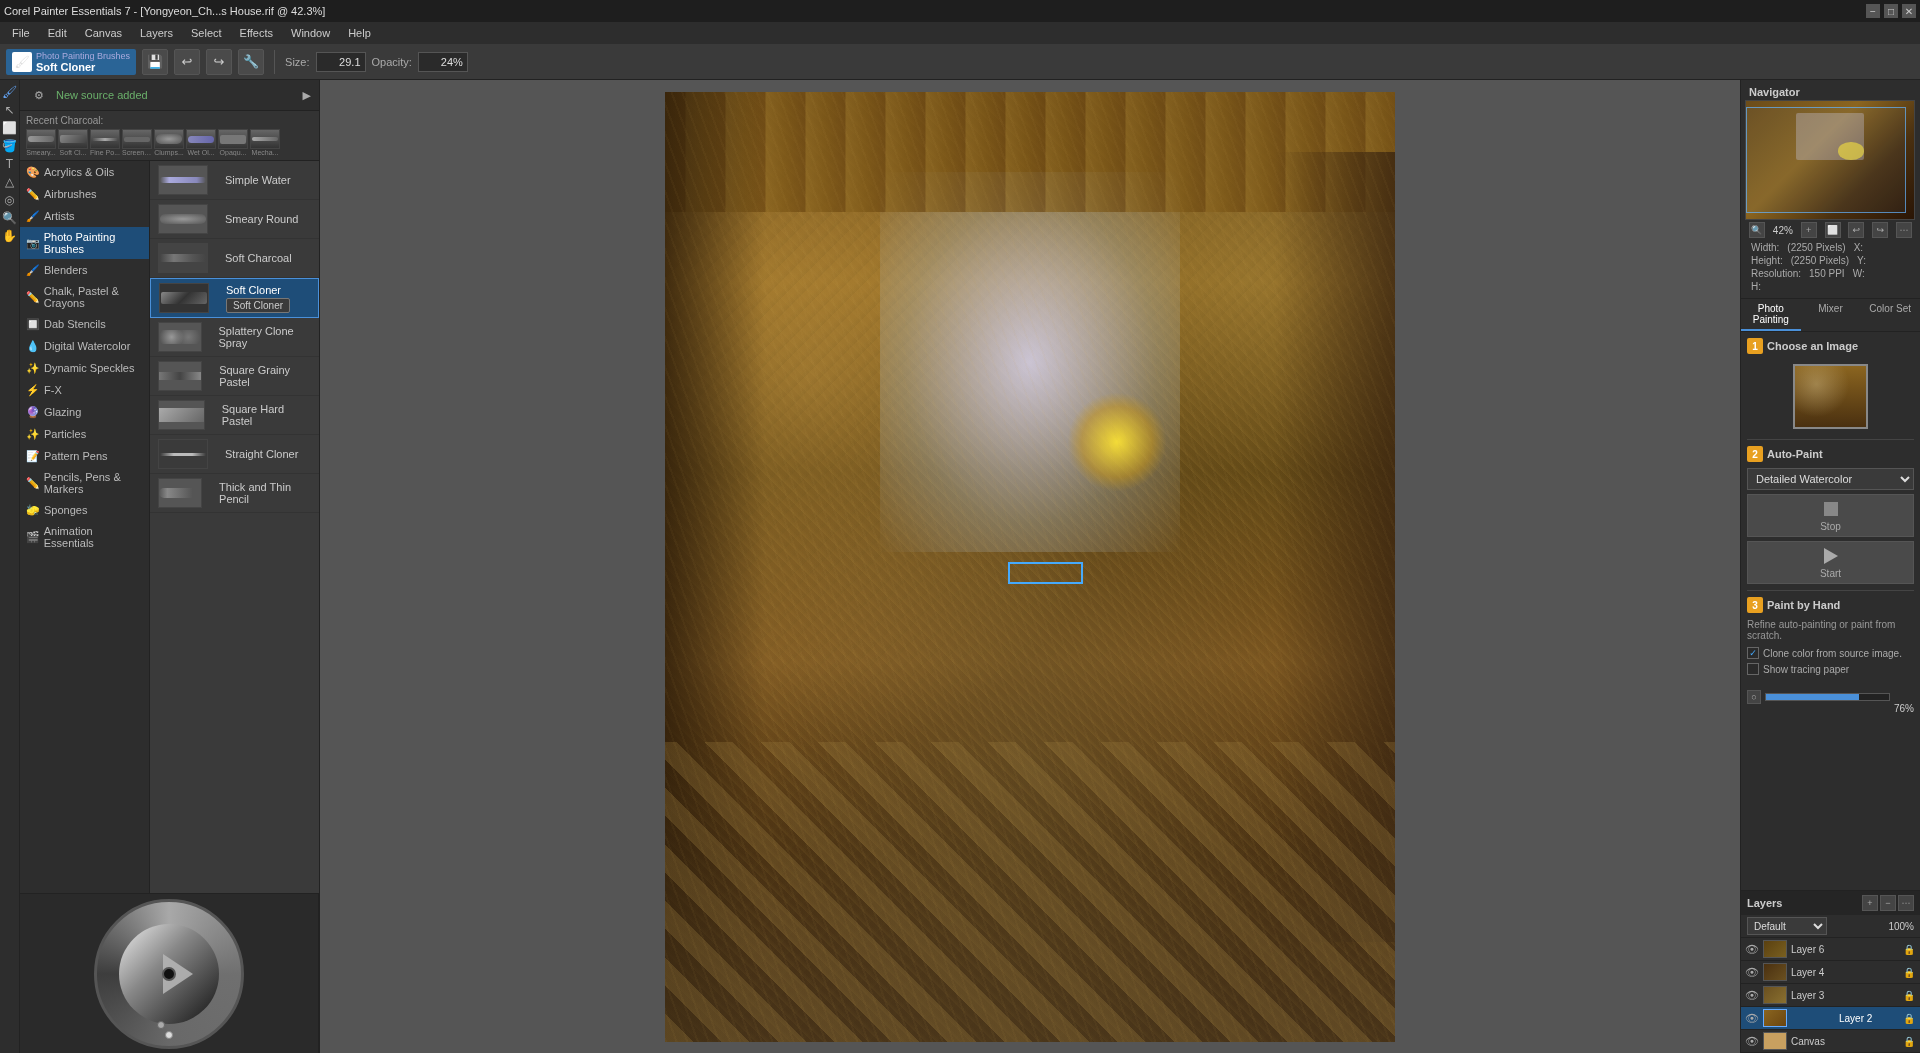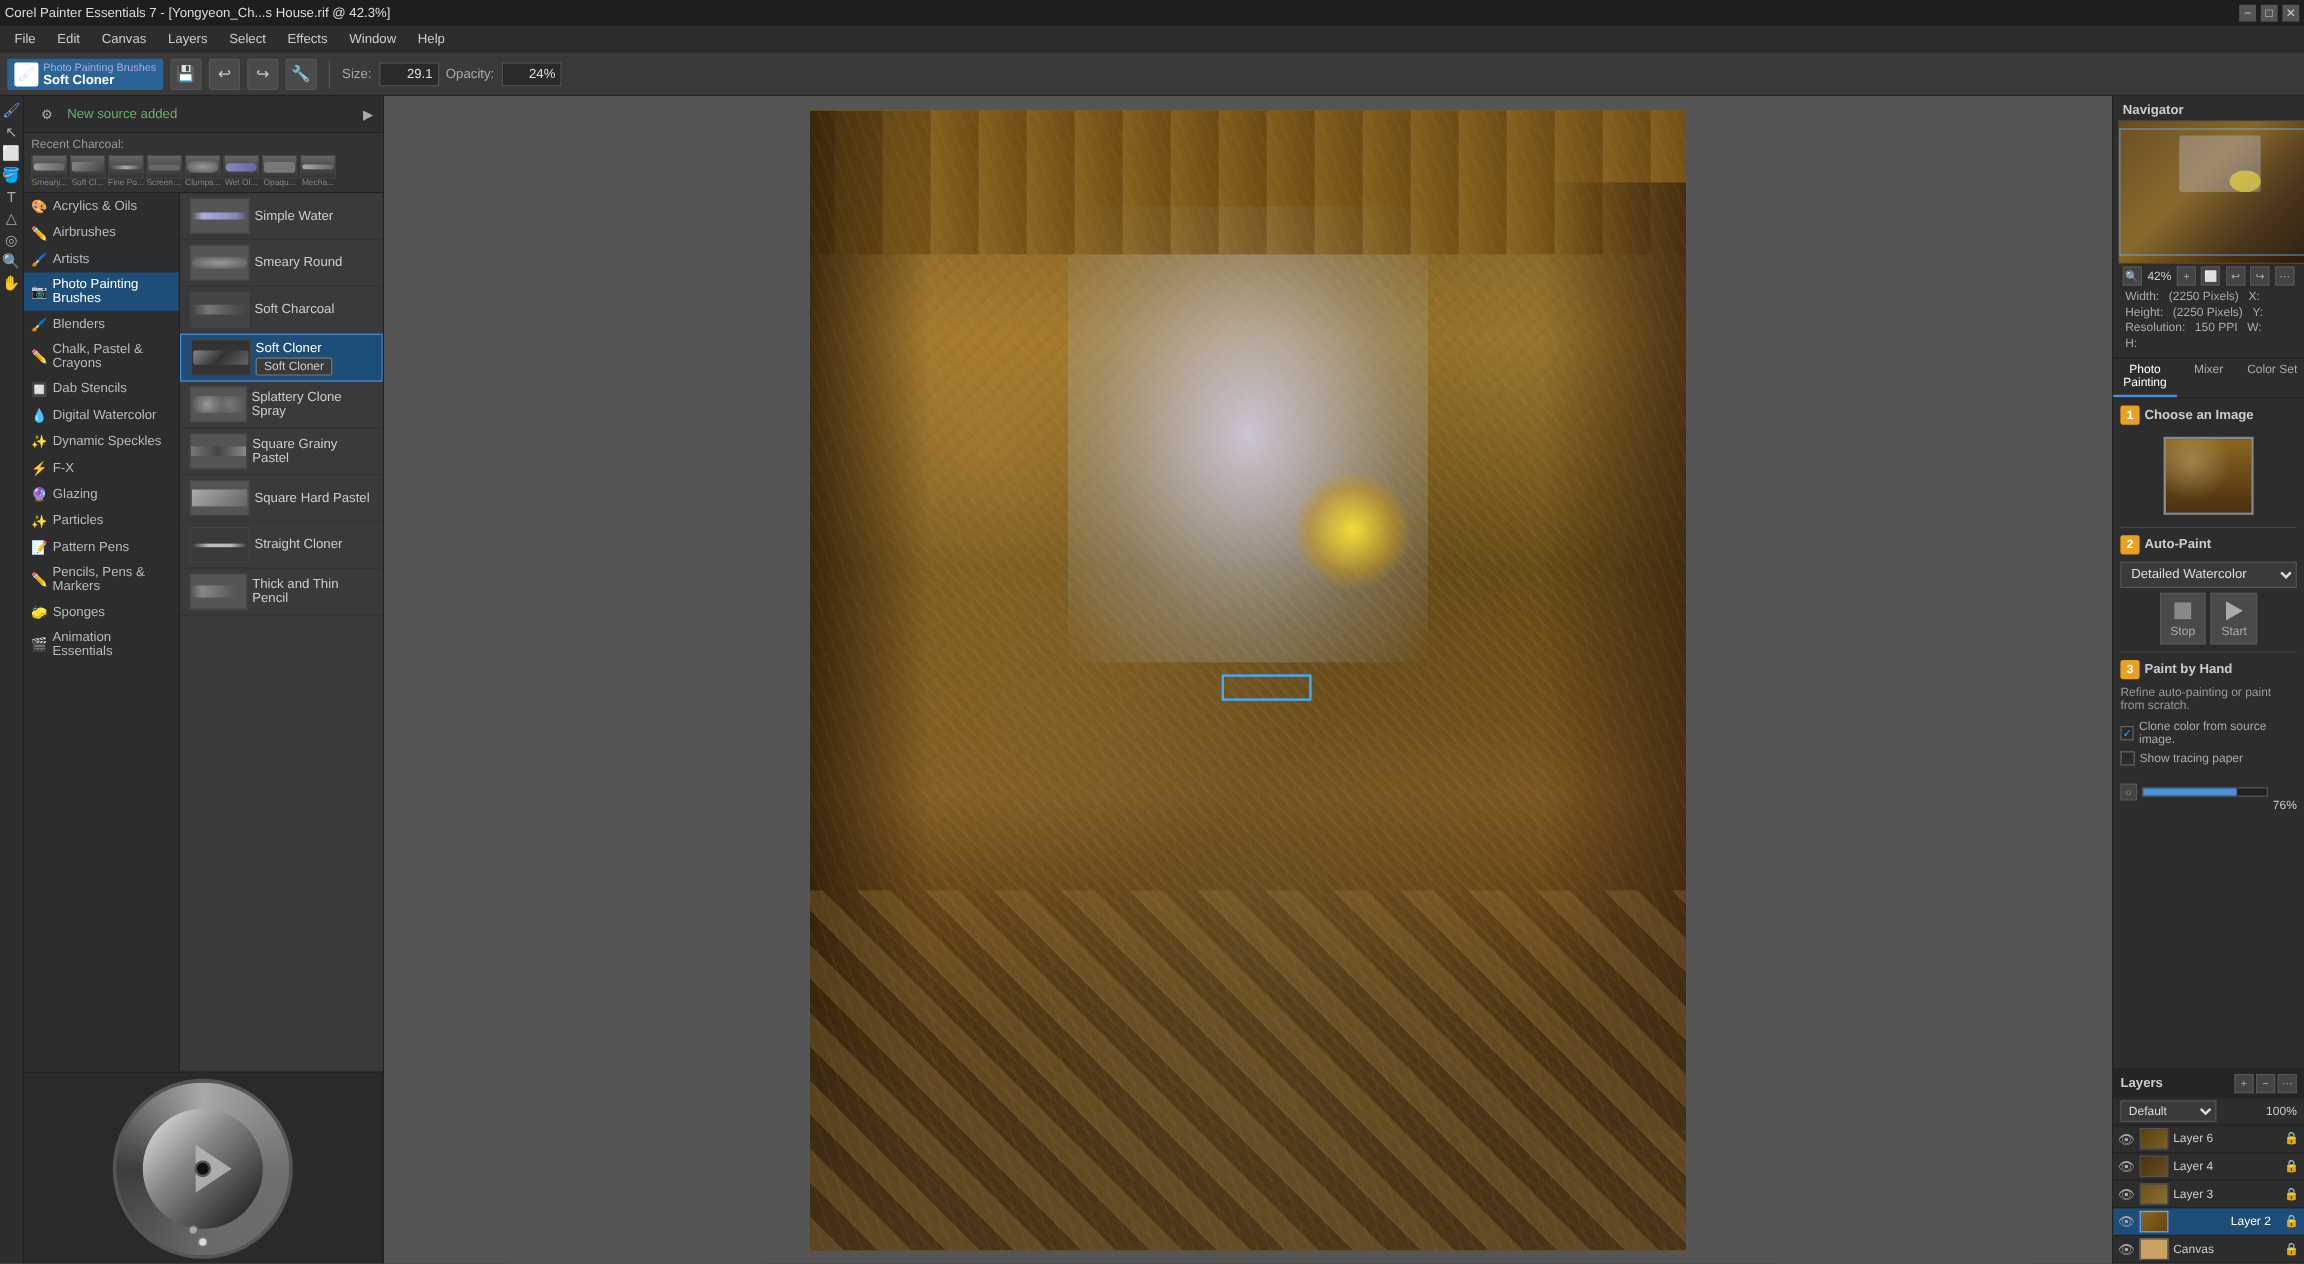--- a/index.html
+++ b/index.html
@@ -270,21 +270,21 @@
     #brush-list {
       flex: 1;
       overflow-y: auto;
       background: #3a3a3a;
     }
     .brush-item {
       display: flex;
       align-items: center;
       padding: 4px 8px;
       cursor: pointer;
-      gap: 4px;
+      gap: 17px;
       border-bottom: 1px solid #333;
     }
     .brush-item.active {
       background: #1e4d78;
       border: 1px solid #4a90d9;
     }
     .brush-thumb {
       width: 50px;
       height: 30px;
       background: #555;
@@ -392,21 +392,21 @@
       top: 470px;
       left: 47%;
       width: 75px;
       height: 22px;
       border: 2px solid #4af;
       background: transparent;
     }
 
     
     #right-panel {
-      width: 160px;
+      width: 180px;
       background: #2d2d2d;
       display: flex;
       flex-direction: column;
       border-left: 1px solid #222;
     }
 
     
     #navigator {
       padding: 4px;
       border-bottom: 1px solid #222;
@@ -523,20 +523,21 @@
       font-size: 11px;
       padding: 2px 4px;
       height: 22px;
     }
 
     .auto-paint-buttons {
       display: flex;
       gap: 4px;
       margin-top: 4px;
       justify-content: center;
+      flex-direction: column;
     }
     .ap-btn {
       display: flex;
       flex-direction: column;
       align-items: center;
       gap: 2px;
       cursor: pointer;
       padding: 4px 8px;
       background: #4a4a4a;
       border: 1px solid #555;

